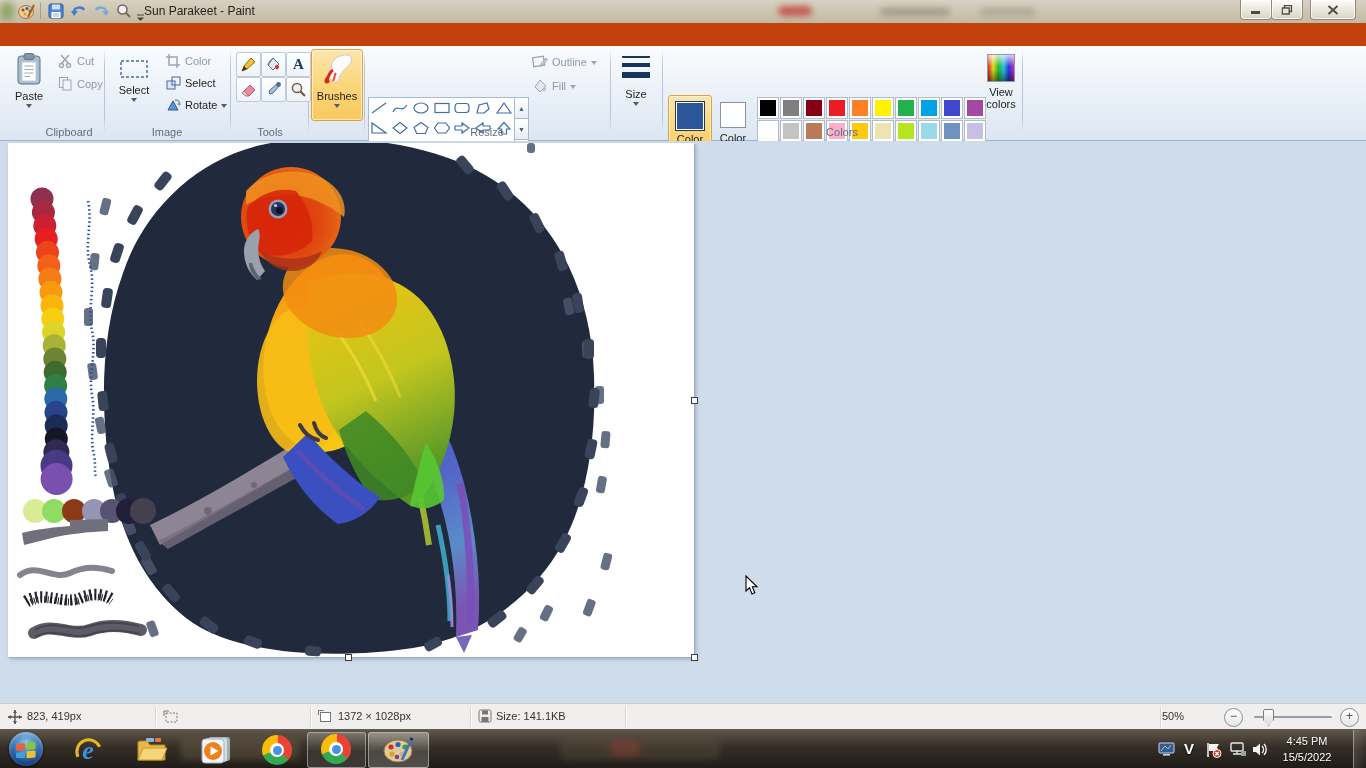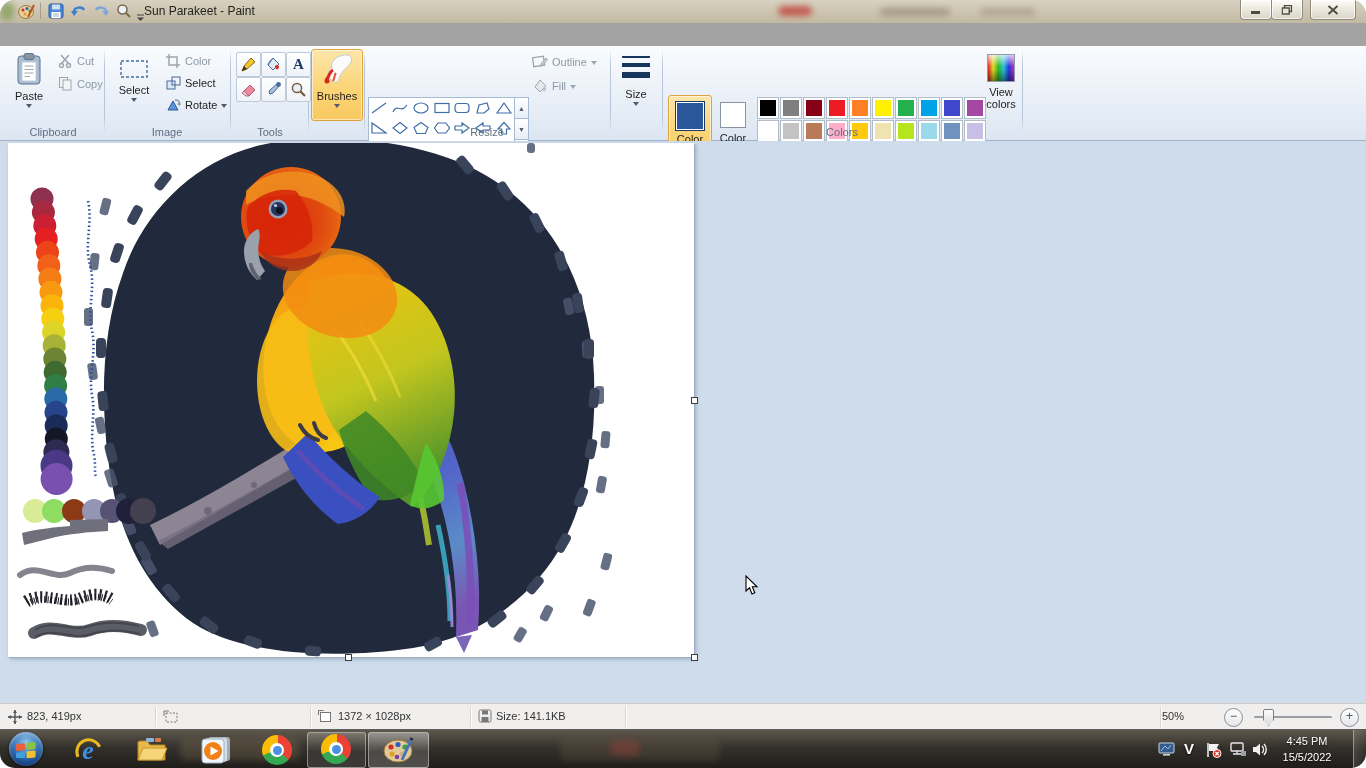--- a/index.html
+++ b/index.html
@@ -1,17 +1,17 @@
 <!DOCTYPE html>
 <html><head>
 <meta charset="utf-8">
 <style>
   html,body{margin:0;padding:0;}
   #screen{position:relative;width:1366px;height:768px;overflow:hidden;
-    font-family:"Liberation Sans",sans-serif;background:#a3a3a3;border-radius:15px;}
+    font-family:"Liberation Sans",sans-serif;background:#c2410c;}
   .abs{position:absolute;}
   
   #titlebar{left:0;top:0;width:1366px;height:23px;
     background:linear-gradient(180deg,#d7d1c2,#cbc3ae 60%,#c2b9a2);overflow:hidden;}
   .smudge{position:absolute;filter:blur(3px);border-radius:6px;}
   #title-text{left:144px;top:4px;font-size:12px;color:#23231f;}
   .qat-sep{position:absolute;top:3px;width:1px;height:16px;background:#a59d8a;}
   .winbtn{position:absolute;top:0;height:19px;border:1px solid #8e8a7e;border-top:none;
     border-radius:0 0 4px 4px;background:linear-gradient(180deg,#fdfcf8,#eceadf 45%,#d9d4c5);
     box-shadow:inset 0 0 0 1px rgba(255,255,255,.7);}
@@ -185,21 +185,21 @@
         </svg>
       <span class="btnlabel dis">Cut</span>
     </div>
     <div class="smallbtn" style="left:58px;top:30px;">
       <svg width="15" height="15">
           <rect x="1.5" y="1.5" width="8" height="10" fill="#f2f5f8" stroke="#9aa6b2"></rect>
           <rect x="5" y="4" width="8" height="10" fill="#f2f5f8" stroke="#9aa6b2"></rect>
         </svg>
       <span class="btnlabel dis">Copy</span>
     </div>
-    <div class="grouplabel" style="left:8px;width:90px;">Clipboard</div>
+    <div class="grouplabel" style="left:24px;width:90px;">Clipboard</div>
 
     <div class="abs" style="left:112px;top:4px;width:44px;height:68px;text-align:center;">
       <svg width="30" height="22" style="margin-top:8px;">
           <rect x="2" y="3" width="26" height="16" fill="none" stroke="#4a6a9a" stroke-width="1.4" stroke-dasharray="3 2"></rect>
         </svg>
       <div class="btnlabel">Select</div>
       <div class="caret"></div>
     </div>
     <div class="smallbtn" style="left:166px;top:8px;">
       <svg width="15" height="14">

